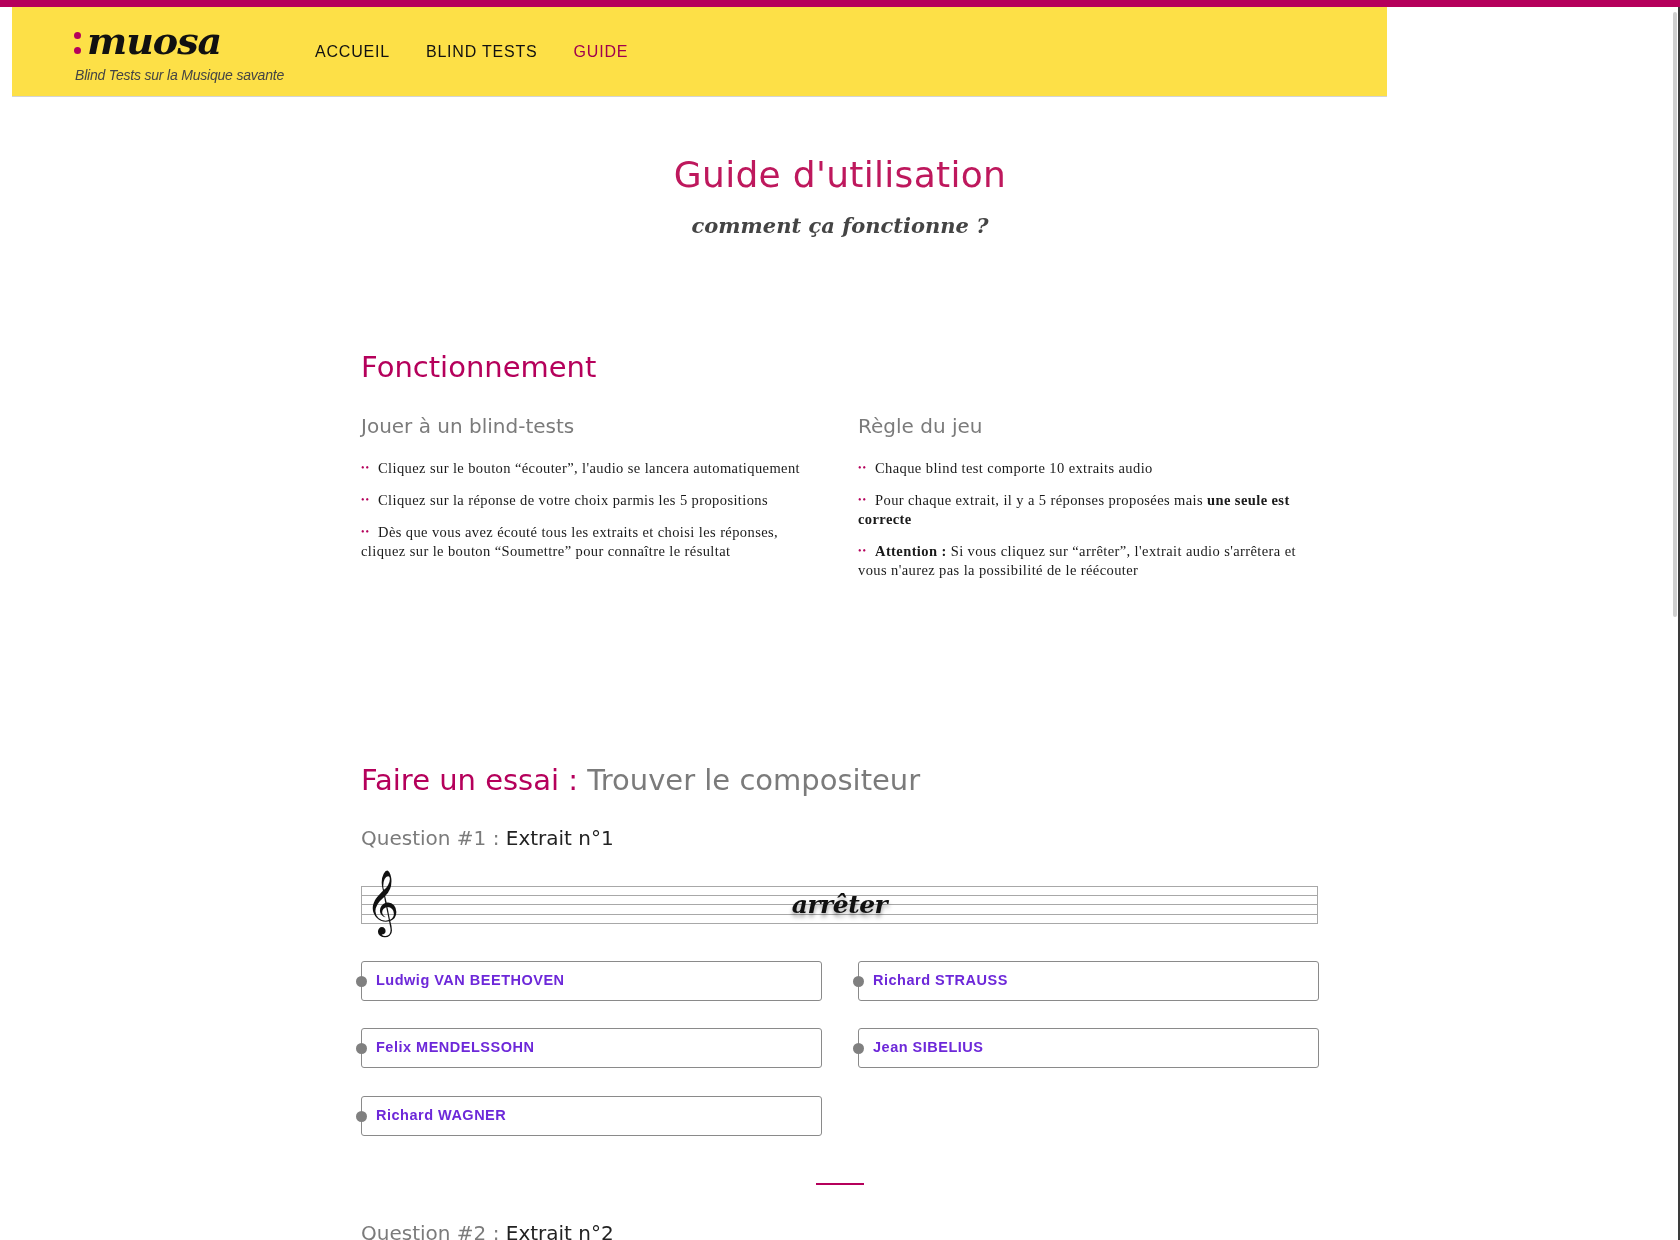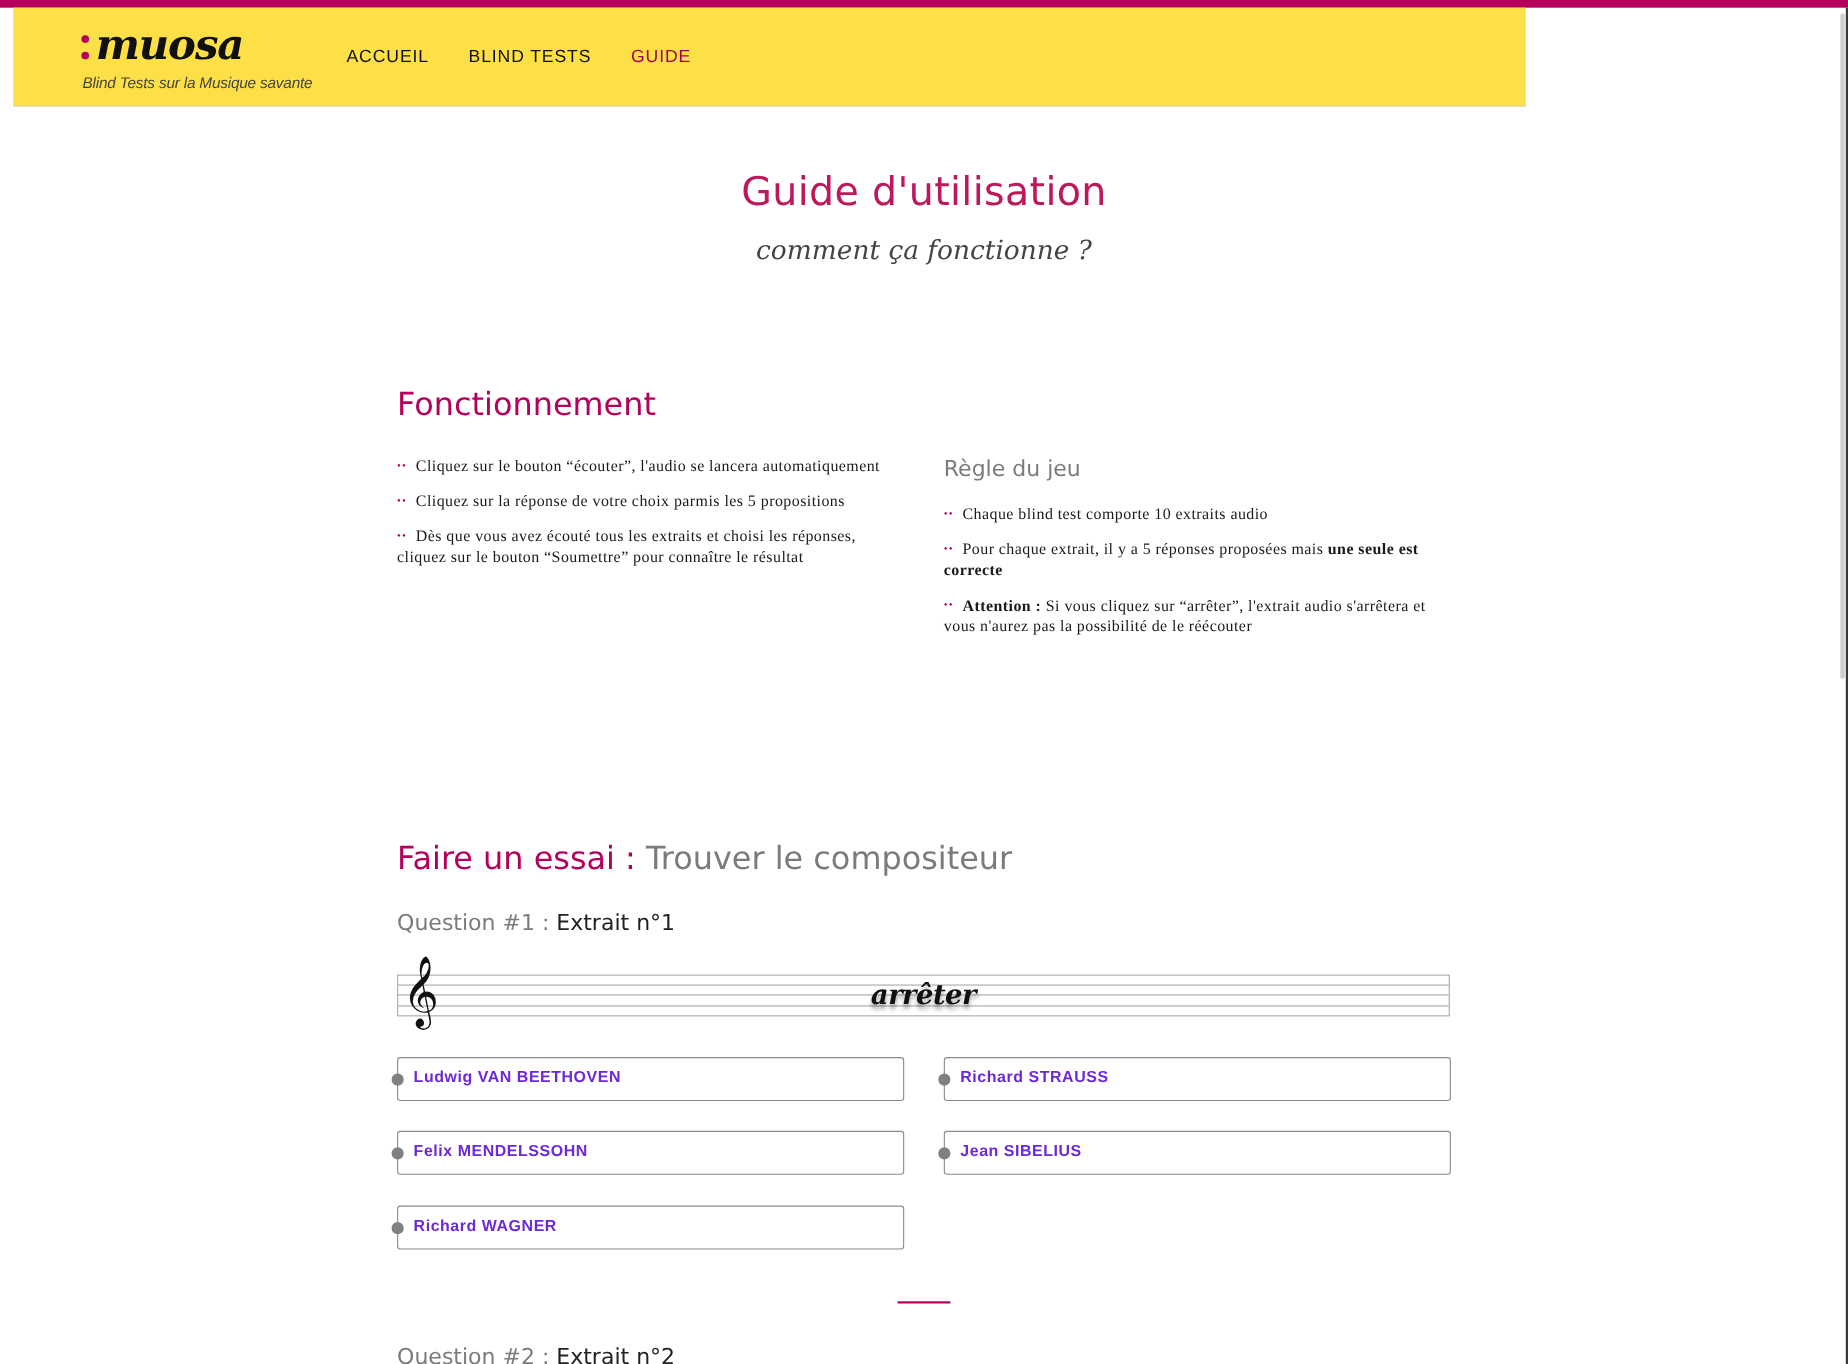--- a/index.html
+++ b/index.html
@@ -15,21 +15,21 @@
     .tagline { position: absolute; left: 63px; top: 60px; font-family: "Liberation Sans", sans-serif; font-style: italic; font-size: 14px; color: #444; letter-spacing: -0.2px; }
 
     .nav { position: absolute; left: 303px; top: 36px; display: flex; gap: 36px; }
     .nav a { font-family: "Liberation Sans", sans-serif; font-size: 16px; letter-spacing: 0.8px; color: #111; text-decoration: none; }
     .nav a.active { color: #a0004f; }
 
     .scrollbar { position: absolute; right: 3px; top: 12px; width: 4px; height: 605px; background: #cfcfcf; border-radius: 2px; }
     .edge { position: absolute; right: 0; top: 7px; width: 2px; height: 1233px; background: #3a3a3a; }
 
     .page-title { position: absolute; left: 0; width: 1680px; top: 154px; text-align: center; font-family: "DejaVu Sans", sans-serif; font-size: 36px; color: #be185d; font-weight: normal; letter-spacing: 0.3px; }
-    .page-subtitle { position: absolute; left: 0; width: 1680px; top: 213px; text-align: center; font-family: "DejaVu Serif", "Liberation Serif", serif; font-style: italic; font-size: 24px; color: #444; }
+    .page-subtitle { position: absolute; left: 0; width: 1680px; top: 213px; text-align: center; font-family: "DejaVu Serif", "Liberation Serif", serif; font-style: italic; font-size: 21px; color: #444; font-weight: bold; }
 
     .section-title { position: absolute; left: 361px; font-family: "DejaVu Sans", sans-serif; font-size: 29px; color: #b5005b; font-weight: normal; }
     .section-title .muted { color: #7b7b7b; }
 
     .col { position: absolute; width: 460px; }
     .col-title { font-family: "DejaVu Sans", sans-serif; font-size: 20px; color: #7b7b7b; margin-bottom: 20px; font-weight: normal; }
     .item { font-family: Liberation Serif, serif; font-size: 14.5px; line-height: 19px; letter-spacing: 0.4px; color: #1a1a1a; margin-bottom: 12px; }
     .item b { font-weight: bold; }
     .bullet { color: #b5005b; font-size: 10px; letter-spacing: 1px; margin-right: 8px; vertical-align: 2px; }
 
@@ -71,20 +71,21 @@
 
 <div class="scrollbar"></div>
 <div class="edge"></div>
 
 <h1 class="page-title">Guide d'utilisation</h1>
 <div class="page-subtitle">comment ça fonctionne ?</div>
 
 <h2 class="section-title" style="top:350px;">Fonctionnement</h2>
 
 <div class="col" style="left:361px; top:414px;">
+  <h3 class="col-title">Jouer à un blind-tests</h3>
   <p class="item"><span class="bullet">••</span><span>Cliquez sur le bouton “écouter”, l'audio se lancera automatiquement</span></p>
   <p class="item"><span class="bullet">••</span><span>Cliquez sur la réponse de votre choix parmis les 5 propositions</span></p>
   <p class="item"><span class="bullet">••</span><span>Dès que vous avez écouté tous les extraits et choisi les réponses, cliquez sur le bouton “Soumettre” pour connaître le résultat</span></p>
 </div>
 
 <div class="col" style="left:858px; top:414px;">
   <h3 class="col-title">Règle du jeu</h3>
   <p class="item"><span class="bullet">••</span><span>Chaque blind test comporte 10 extraits audio</span></p>
   <p class="item"><span class="bullet">••</span><span>Pour chaque extrait, il y a 5 réponses proposées mais </span><b>une seule est correcte</b></p>
   <p class="item"><span class="bullet">••</span><b>Attention :</b><span> Si vous cliquez sur “arrêter”, l'extrait audio s'arrêtera et vous n'aurez pas la possibilité de le réécouter</span></p>

